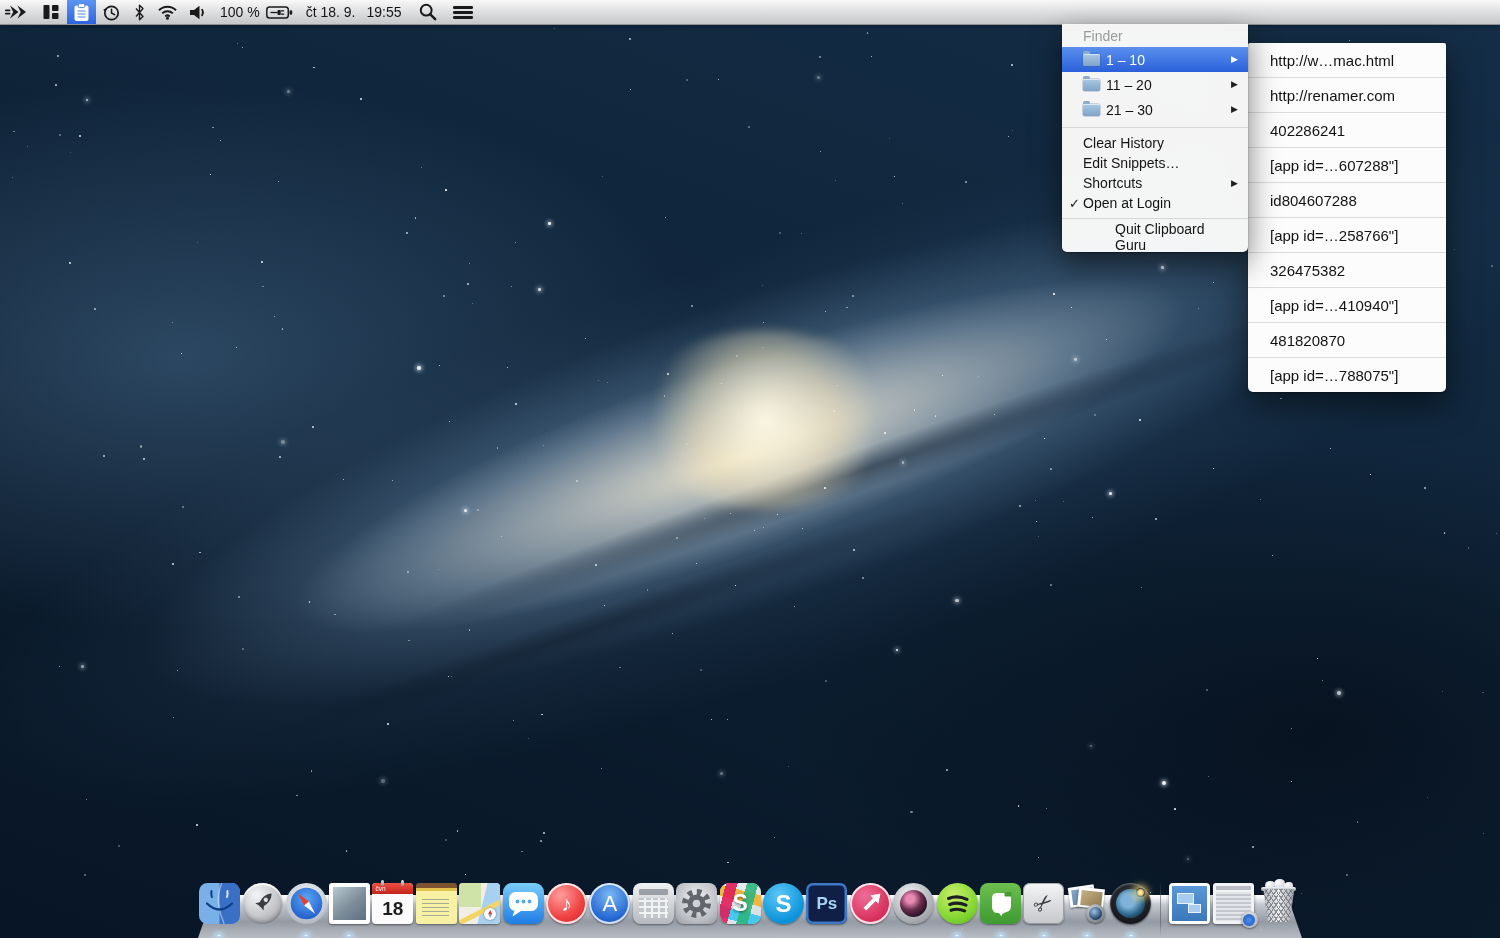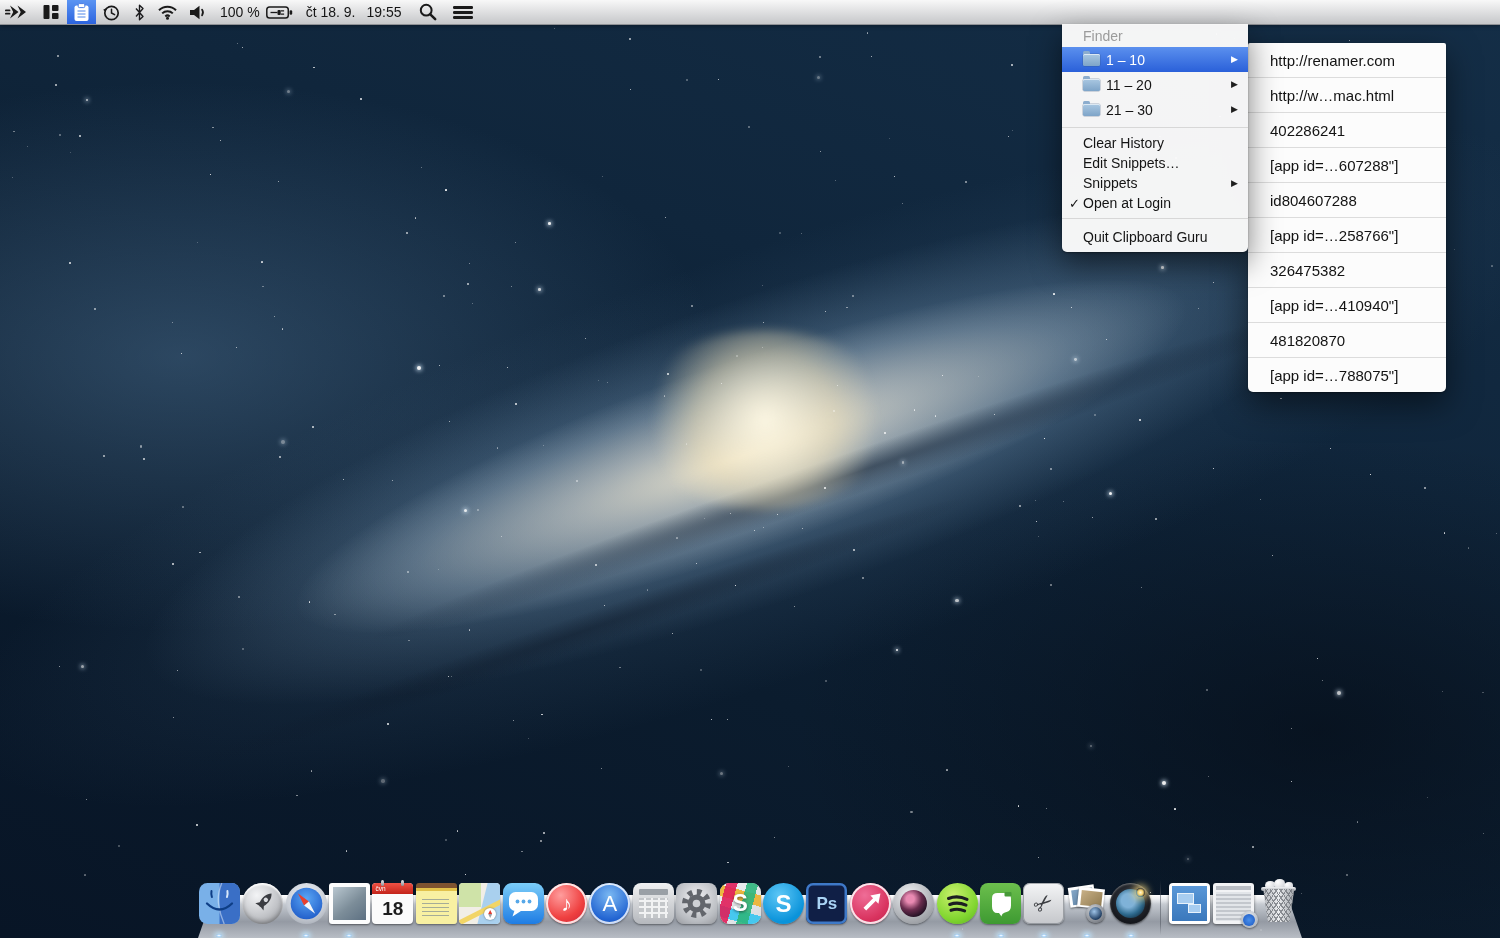--- a/index.html
+++ b/index.html
@@ -53,21 +53,21 @@
     border-radius:0 0 5px 5px;box-shadow:0 12px 30px rgba(0,0,0,.5),0 1px 2px rgba(0,0,0,.35);
     font-size:14px;color:#141414;padding-bottom:3px;}
   .row{position:relative;display:flex;align-items:center;padding:0 10px 0 21px;}
   .row.header{height:23px;color:#9b9b9b;}
   .row.frow{height:25px;}
   .arr{margin-left:auto;font-size:9px;color:#1e1e1e;line-height:1;}
   .row.selected{background:linear-gradient(#5b90ee,#2a60d9);color:#fff;}
   .row.selected .arr{color:#fff;}
   .msep{height:1px;background:#d7d7d7;margin:5px 0;}
   .row.act{height:20px;}
-  .row.quit{height:25px;}
+  .row.quit{height:25px;margin-left:32px;}
   .chk{position:absolute;left:7px;font-size:13px;}
   .fold{position:relative;flex:0 0 auto;width:17px;height:12px;margin-right:6px;border-radius:1.5px;
     background:linear-gradient(#aac8e2,#7ea4c8);box-shadow:inset 0 1px 0 rgba(255,255,255,.6),0 0 0 .5px rgba(45,75,115,.4);}
   .fold::before{content:"";position:absolute;top:-2.5px;left:0;width:7px;height:3px;border-radius:1.5px 1.5px 0 0;background:#8cadce;}
 
   
   .cg-sub{position:absolute;left:1248px;top:43px;width:198px;z-index:60;background:#fcfcfc;
     border-radius:2px 2px 5px 5px;box-shadow:0 12px 32px rgba(0,0,0,.5),0 1px 2px rgba(0,0,0,.3);
     overflow:hidden;font-size:15px;color:#131313;}
   .srow{height:34px;display:flex;align-items:center;padding:0 10px 0 22px;border-bottom:1px solid #dcdcdc;white-space:nowrap;overflow:hidden;}
@@ -565,34 +565,34 @@
     </div>
     <div class="row frow">
       <span class="fold"></span>
       <span>21 – 30</span>
       <span class="arr">▶</span>
     </div>
     <div class="msep"></div>
     <div class="row act">Clear History</div>
     <div class="row act">Edit Snippets…</div>
     <div class="row act">
-      <span>Snippets</span>
+      <span>Shortcuts</span>
       <span class="arr">▶</span>
     </div>
     <div class="row act">
       <span class="chk">✓</span>
       <span>Open at Login</span>
     </div>
     <div class="msep"></div>
     <div class="row quit">Quit Clipboard Guru</div>
   </div>
 
   <div class="cg-sub">
+    <div class="srow">http://w…mac.html</div>
     <div class="srow">http://renamer.com</div>
-    <div class="srow">http://w…mac.html</div>
     <div class="srow">402286241</div>
     <div class="srow">[app id=…607288"]</div>
     <div class="srow">id804607288</div>
     <div class="srow">[app id=…258766"]</div>
     <div class="srow">326475382</div>
     <div class="srow">[app id=…410940"]</div>
     <div class="srow">481820870</div>
     <div class="srow">[app id=…788075"]</div>
   </div>
 

